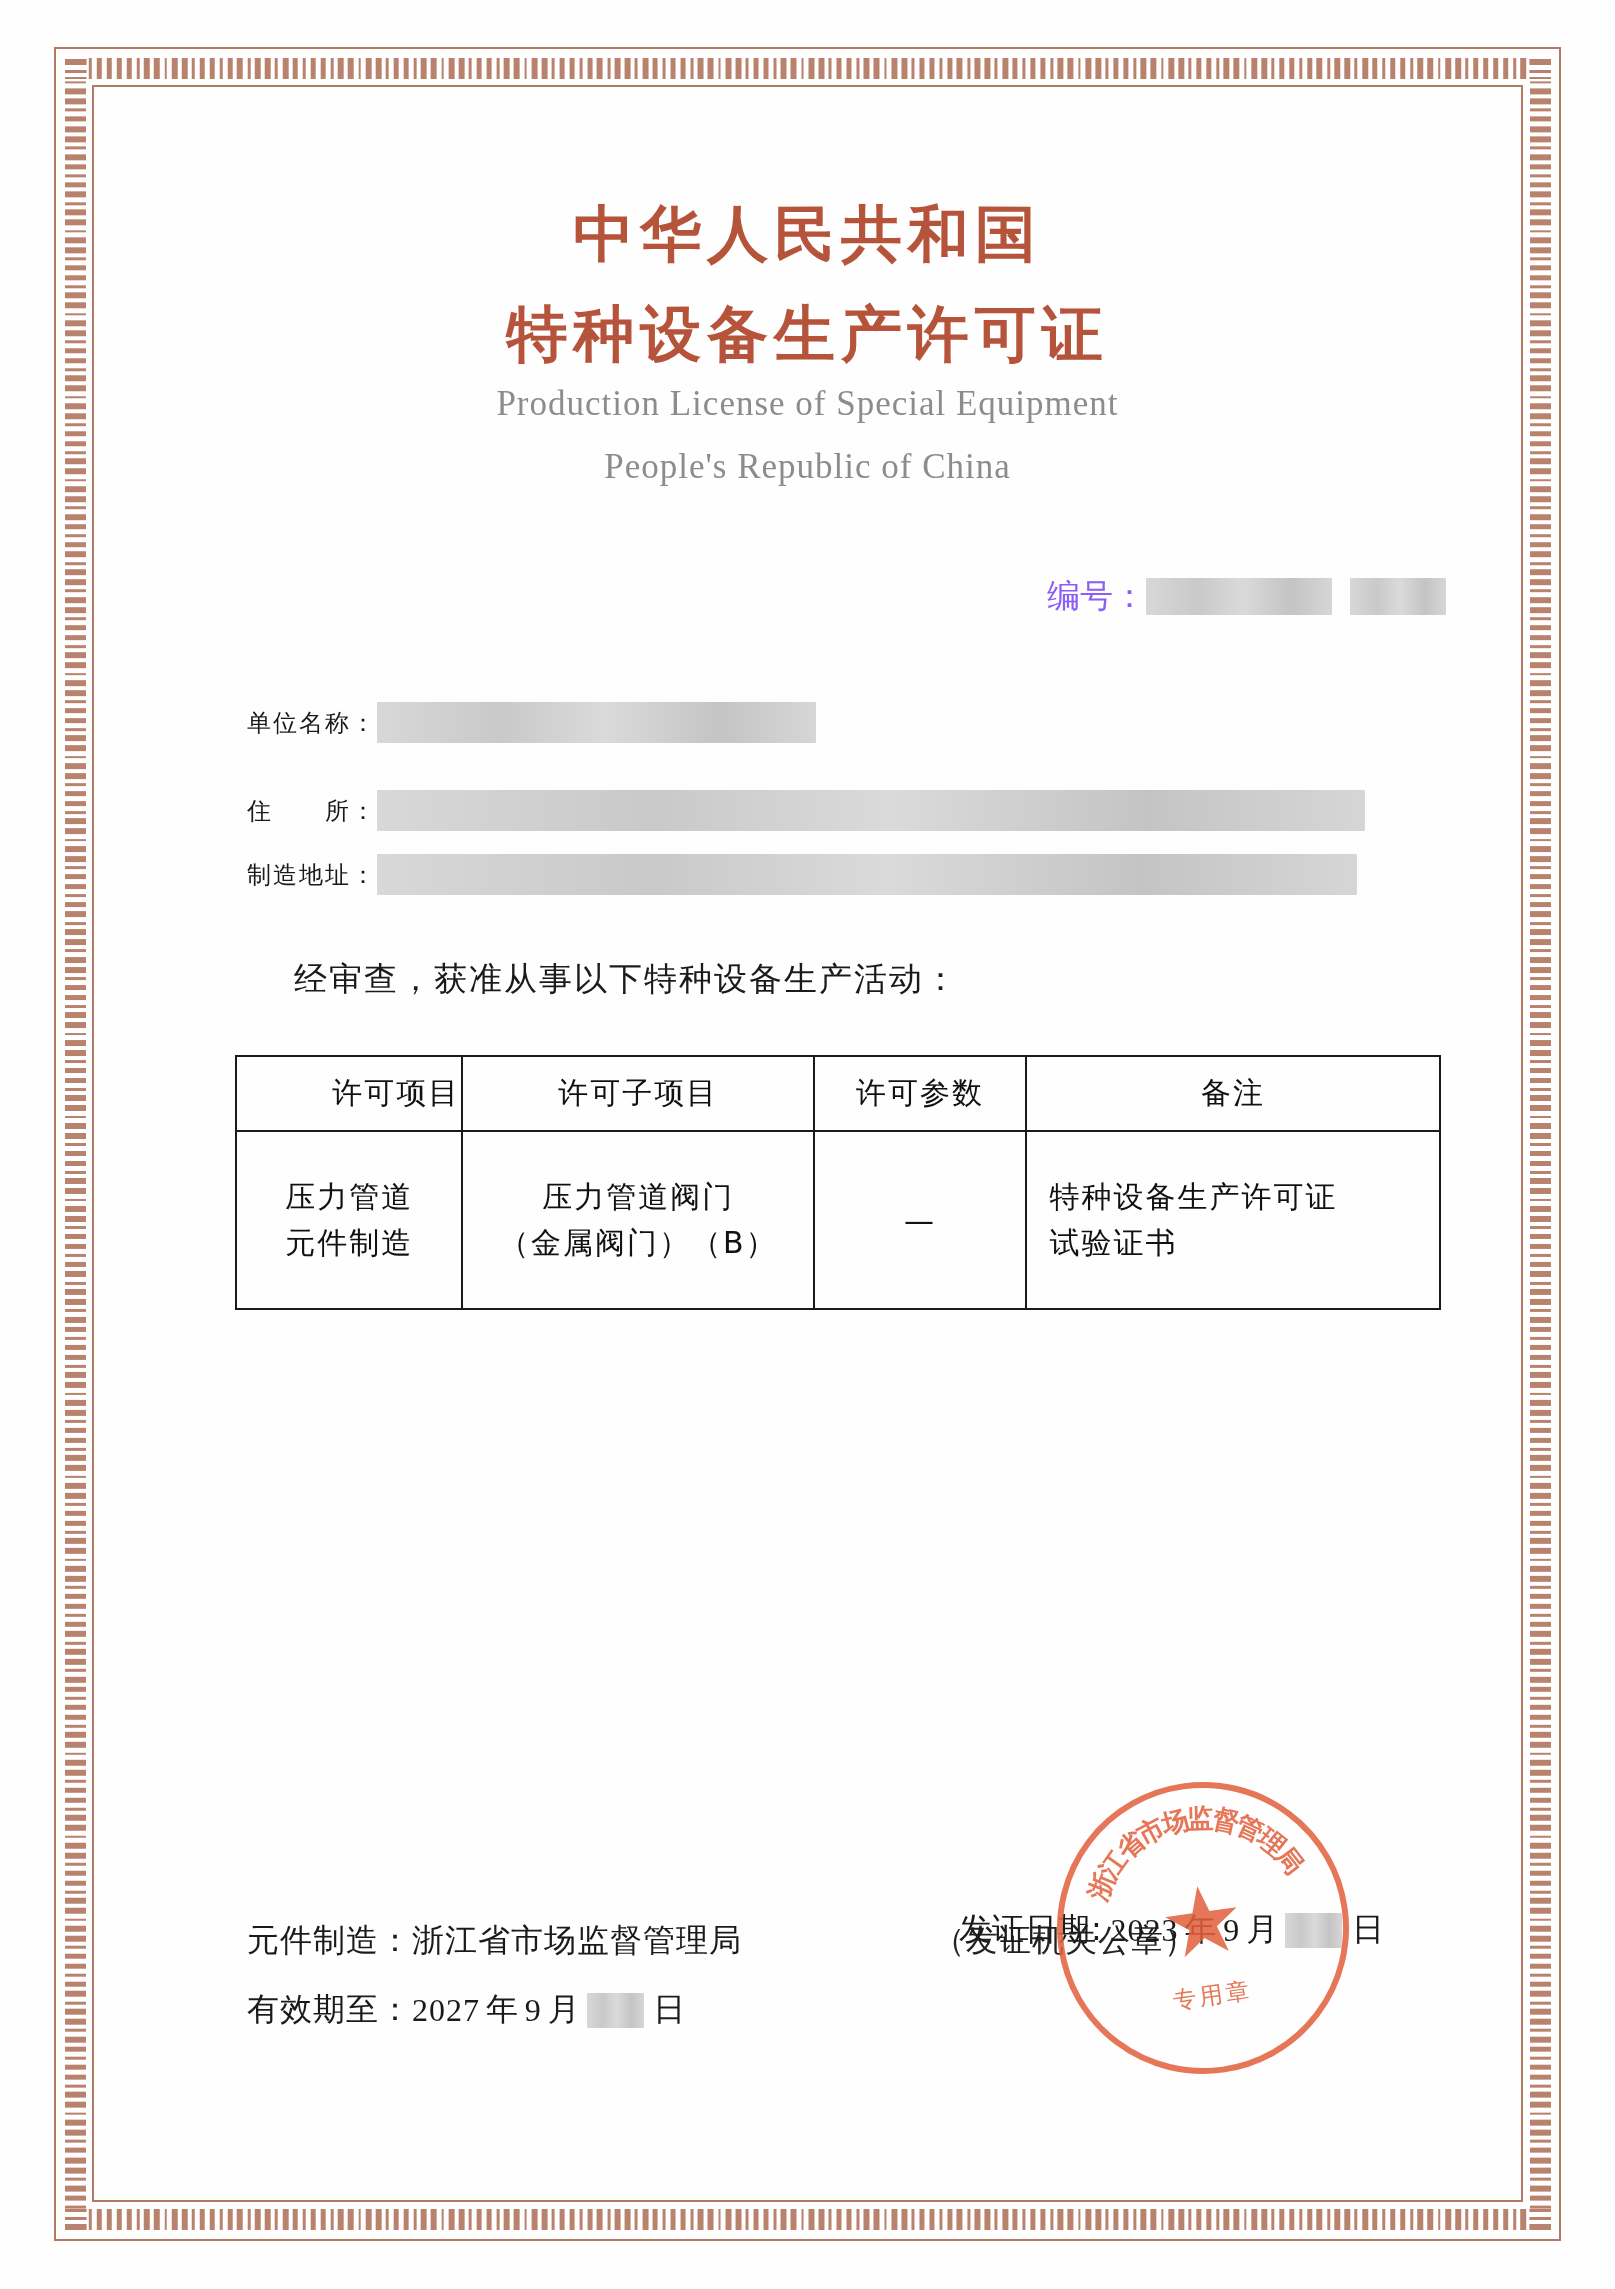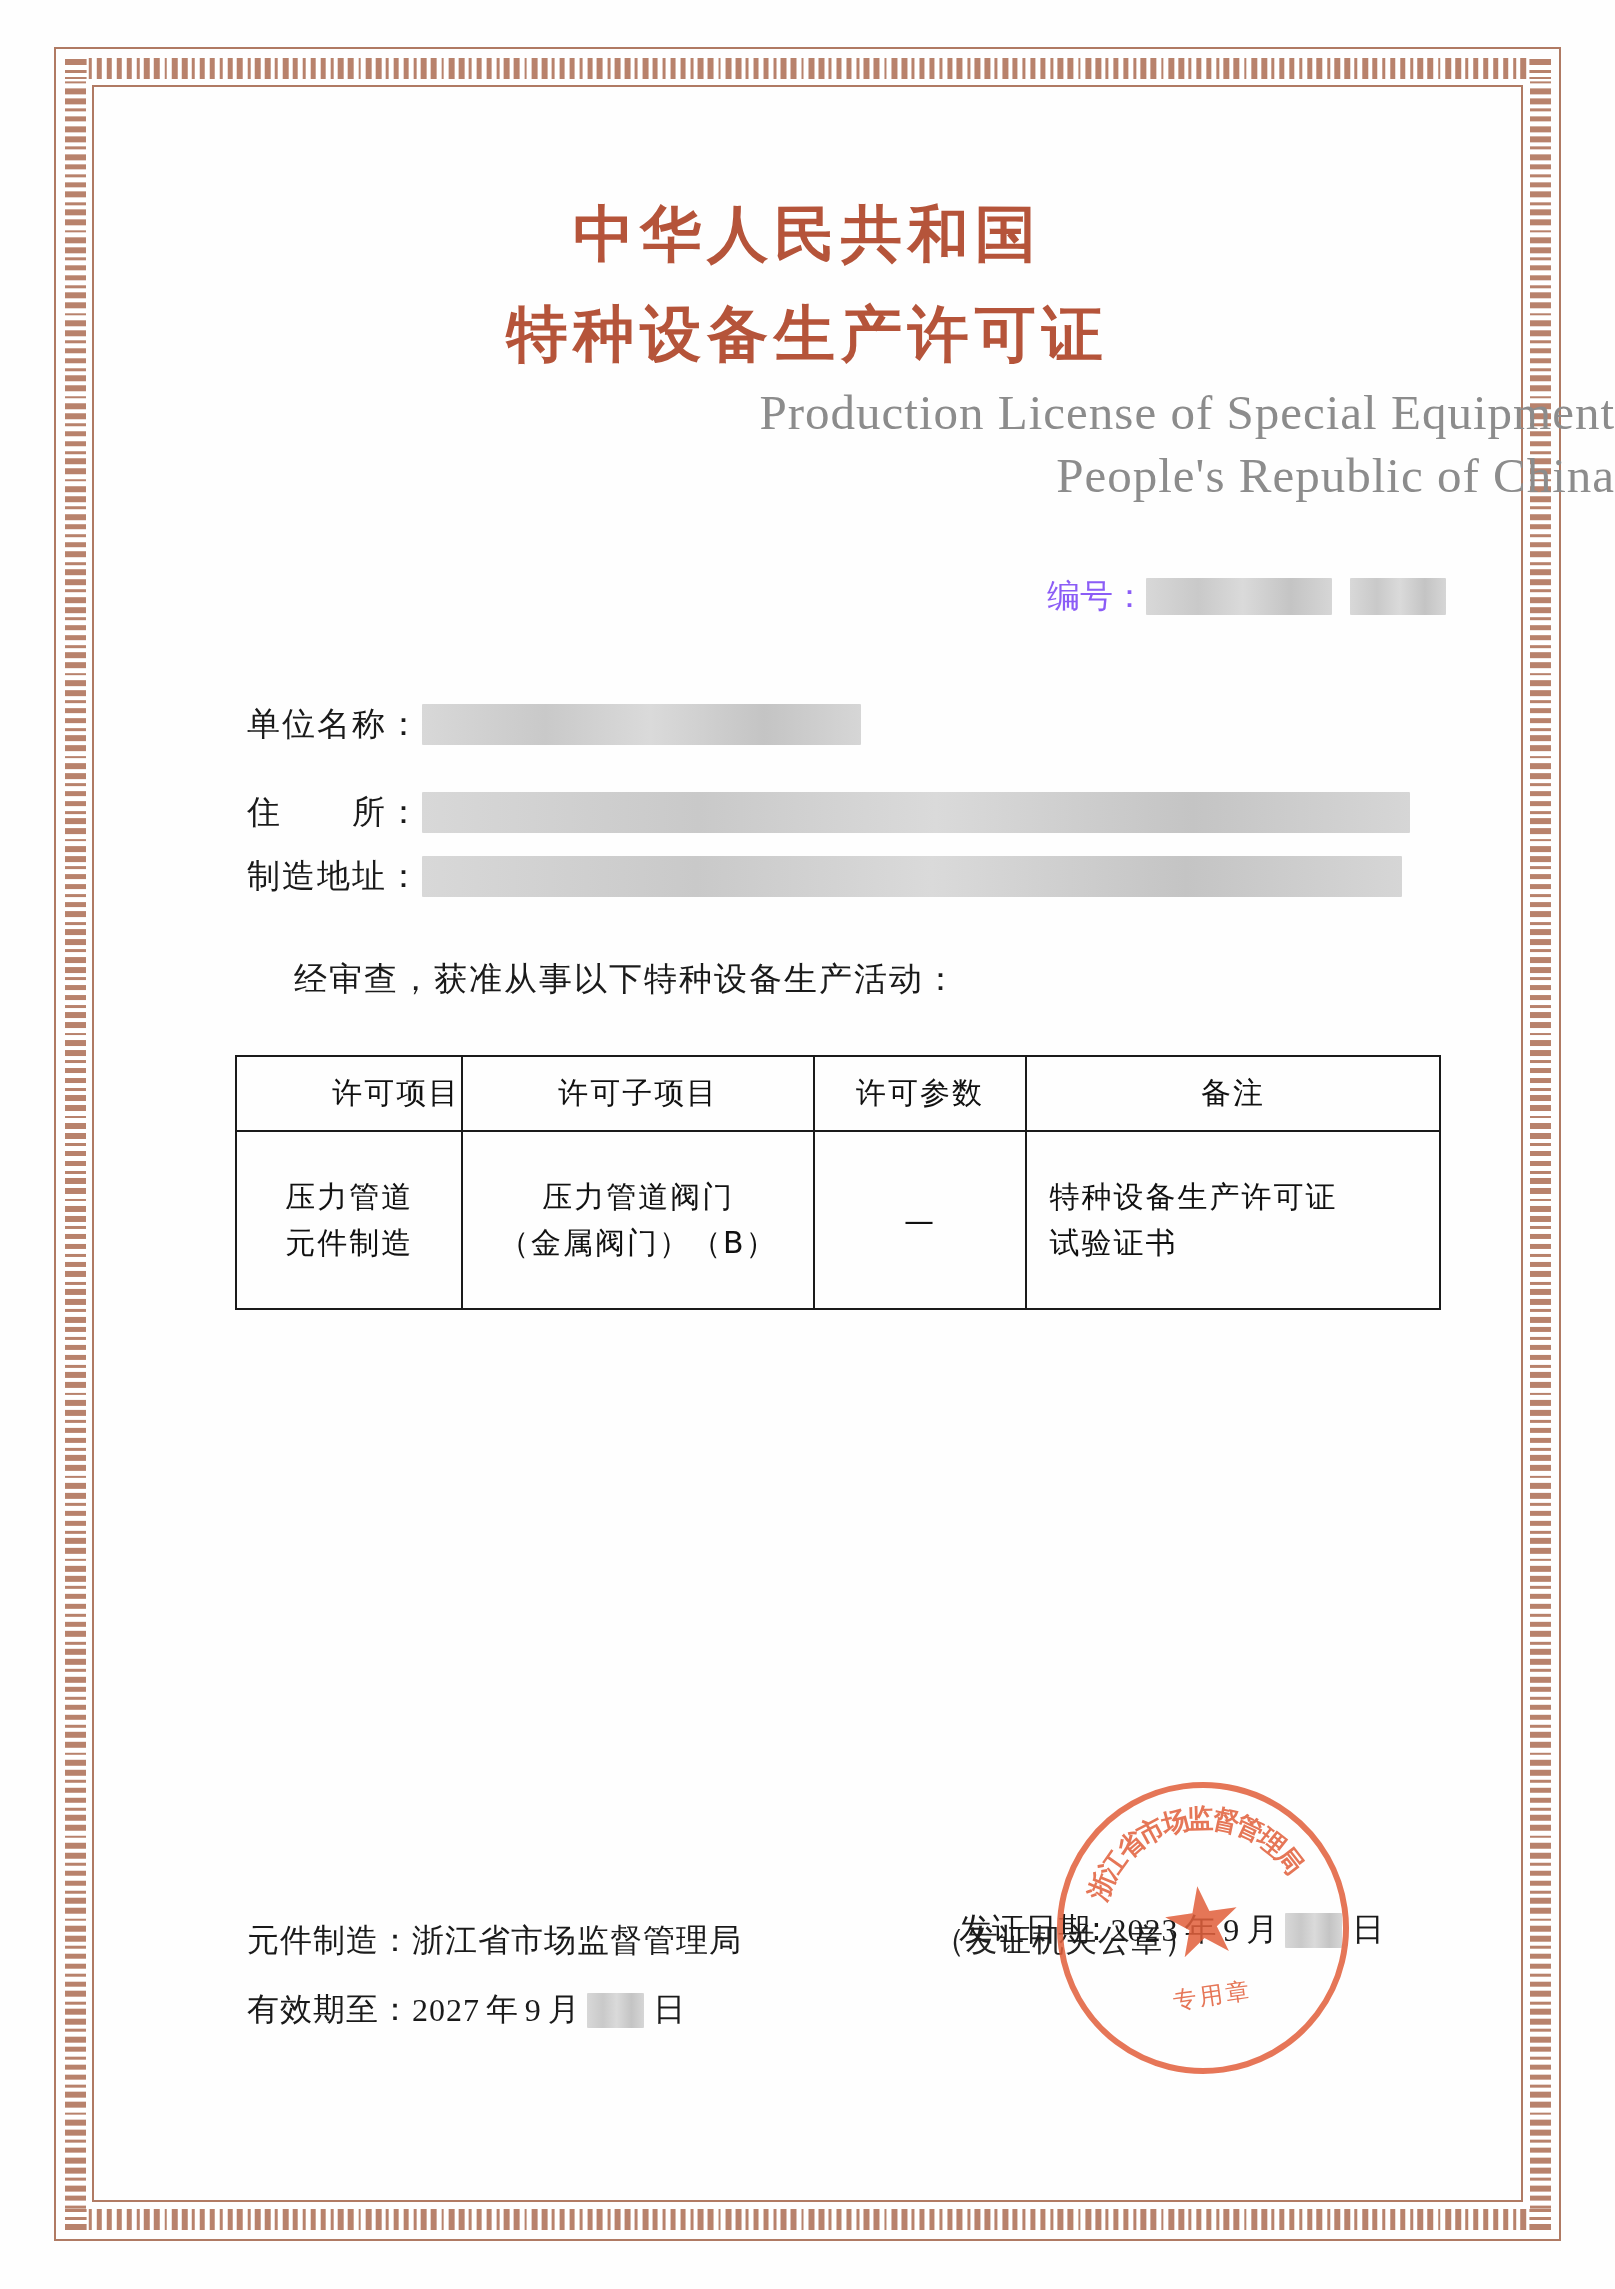--- a/index.html
+++ b/index.html
@@ -92,24 +92,24 @@
     font-family: "DejaVu Sans", "Liberation Sans", sans-serif;
     font-weight: bold;
     letter-spacing: 5.9px;
   }
   .title-zh1 { top: 194px; font-size: 61px; }
   .title-zh2 { top: 294px; font-size: 61px; }
 
   .title-en1, .title-en2 {
     position: absolute;
     width: 1615px;
-    text-align: right;
+    text-align: center;
     color: #8c8c8c;
     font-family: "Liberation Serif", "DejaVu Serif", serif;
-    font-size: 49px;
+    font-size: 35px;
     letter-spacing: 1px;
   }
   .title-en1 { top: 384px; }
   .title-en2 { top: 447px; }
 
   
   .serial-row {
     position: absolute;
     left: 1047px;
     top: 574px;
@@ -126,21 +126,21 @@
     vertical-align: middle;
   }
   .redacted.gap { margin-left: 17.6px; }
 
   
   .field {
     position: absolute;
     left: 247px;
     display: flex;
     align-items: center;
-    font-size: 33px;
+    font-size: 24px;
     color: #1a1a1a;
     font-family: "DejaVu Sans", "Liberation Sans", sans-serif;
   }
   .field .label { white-space: pre; letter-spacing: 2px; }
   .f1 { top: 702px; }
   .f2 { top: 790px; }
   .f3 { top: 854px; }
 
   .statement {
     position: absolute;

